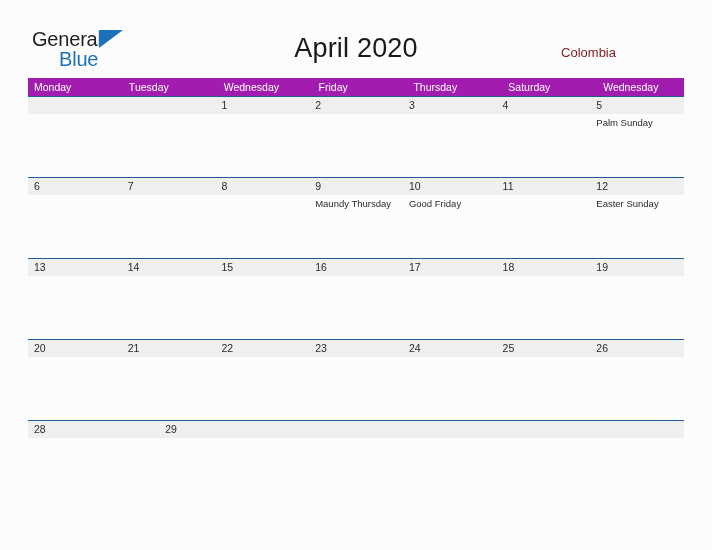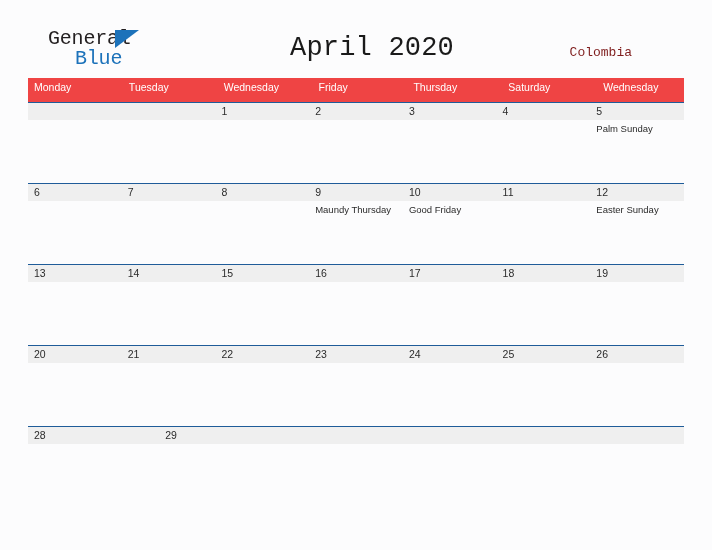--- a/index.html
+++ b/index.html
@@ -11,25 +11,24 @@
     height: 550px;
     background: #fcfcfd;
     font-family: "Liberation Sans", sans-serif;
     overflow: hidden;
     position: relative;
   }
 
   
   .topbar {
     position: absolute;
-    left: 16px;
+    left: 0;
     top: 0;
     width: 644px;
     height: 76px;
-    font-family: Liberation Mono, monospace;
   }
 
   .logo {
     position: absolute;
     left: 32px;
     top: 28px;
     width: 120px;
     height: 42px;
   }
   .logo-general {
@@ -86,22 +85,22 @@
   
   .calendar {
     position: absolute;
     left: 28px;
     top: 78px;
     width: 656px;
   }
 
   .cal-head {
     display: flex;
-    background: #ef4444;
-    height: 24px;
+    background: #a21caf;
+    height: 18px;
     gap: 8px;
   }
   .cal-head .hcell {
     flex: 1 1 0;
     color: #ffffff;
     font-size: 10.5px;
     line-height: 18px;
     padding-left: 6px;
     box-sizing: border-box;
     white-space: nowrap;

